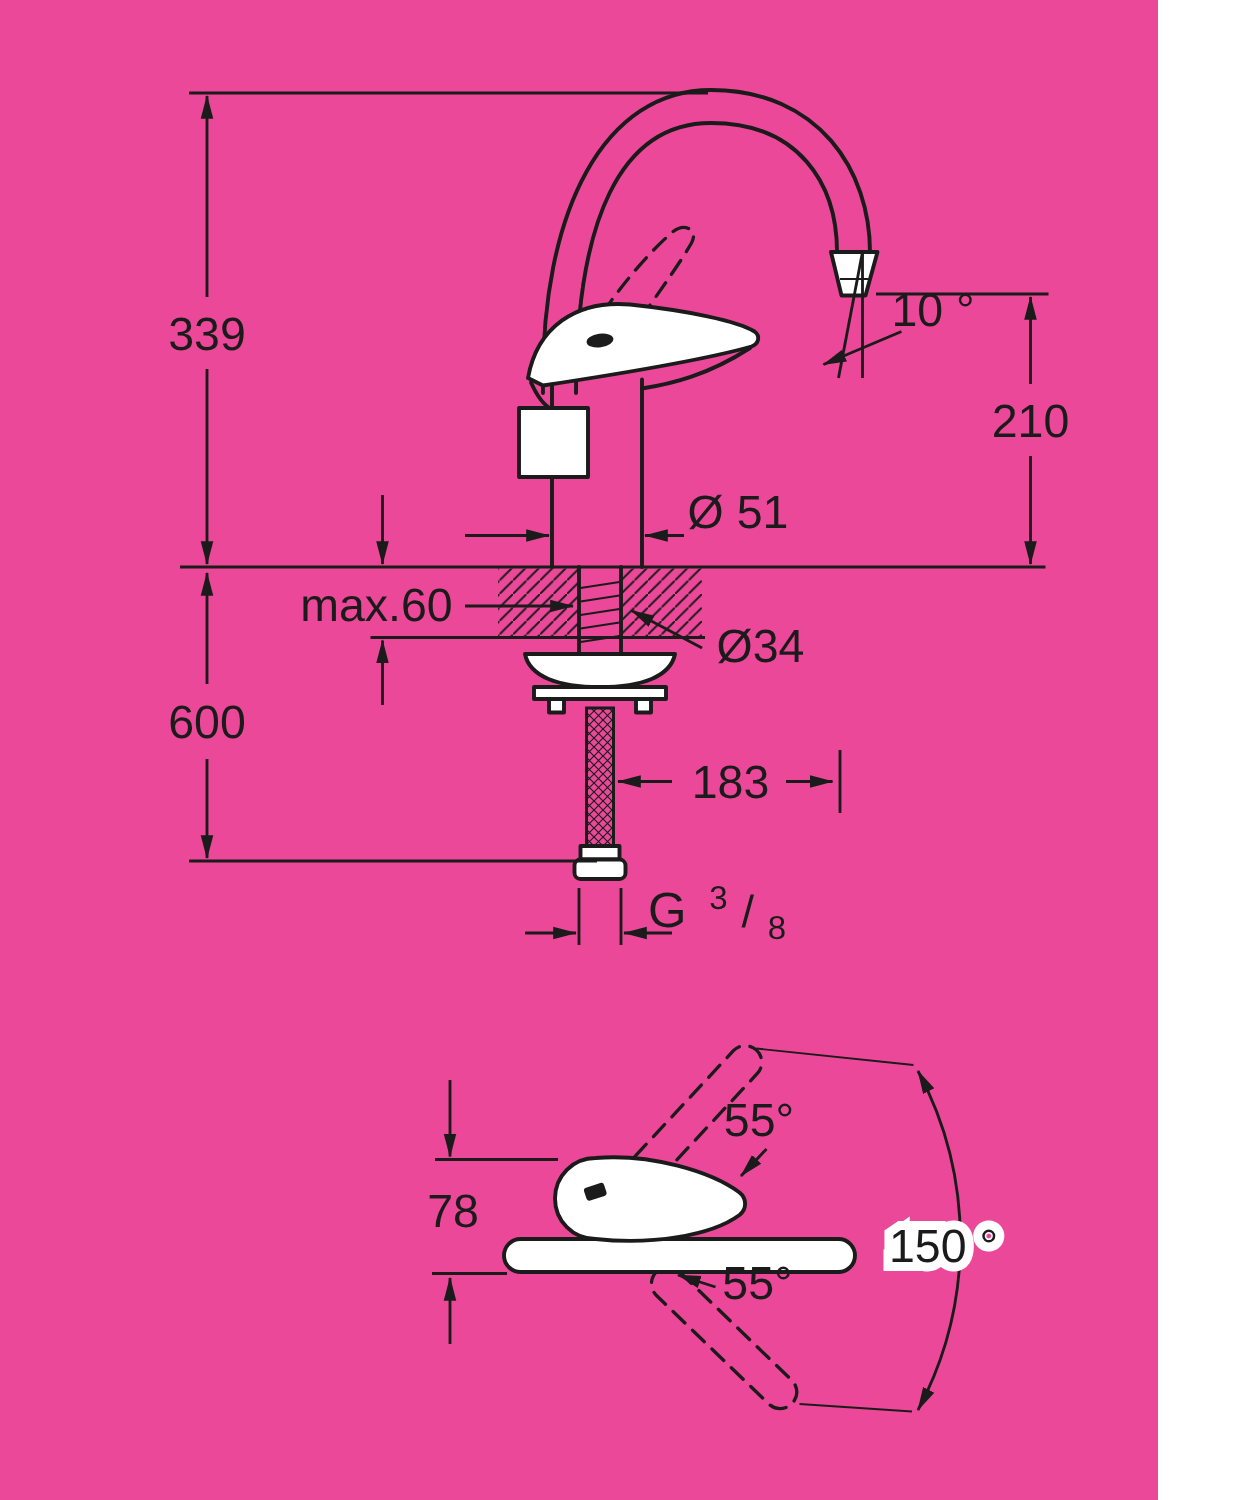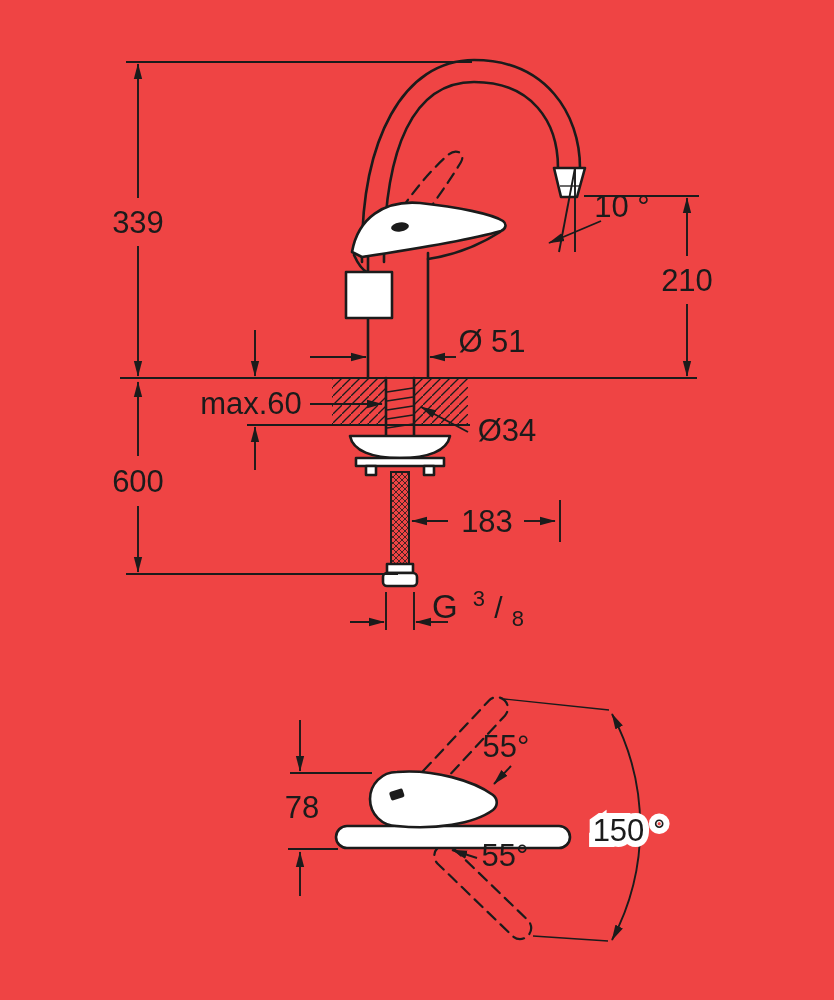--- a/index.html
+++ b/index.html
@@ -1,16 +1,16 @@
 <!DOCTYPE html>
 <html><head>
 <meta charset="utf-8">
 <style>
   html,body{margin:0;padding:0;background:#ffffff;}
-  #stage{position:relative;width:834px;height:1000px;background:#ef4444;overflow:hidden;
+  #stage{position:relative;width:772px;height:1000px;background:#ec4899;overflow:hidden;
          font-family:"Liberation Sans", sans-serif;}
   svg{display:block;}
   text{font-family:"Liberation Sans", sans-serif;fill:#1b1b1b;}
   .dimtxt{font-size:31px;}
   .obj{stroke:#1b1b1b;fill:none;stroke-width:2.6;stroke-linecap:round;stroke-linejoin:round;}
   .objf{stroke:#1b1b1b;fill:#ffffff;stroke-width:2.6;stroke-linejoin:round;}
   .dashed{stroke:#1b1b1b;fill:none;stroke-width:2.2;stroke-dasharray:11 7;stroke-linecap:round;}
   .dim{stroke:#1b1b1b;fill:none;stroke-width:1.9;}
   .thin{stroke:#1b1b1b;fill:none;stroke-width:1.3;}
   .halo{paint-order:stroke;stroke:#ffffff;stroke-width:12px;}

